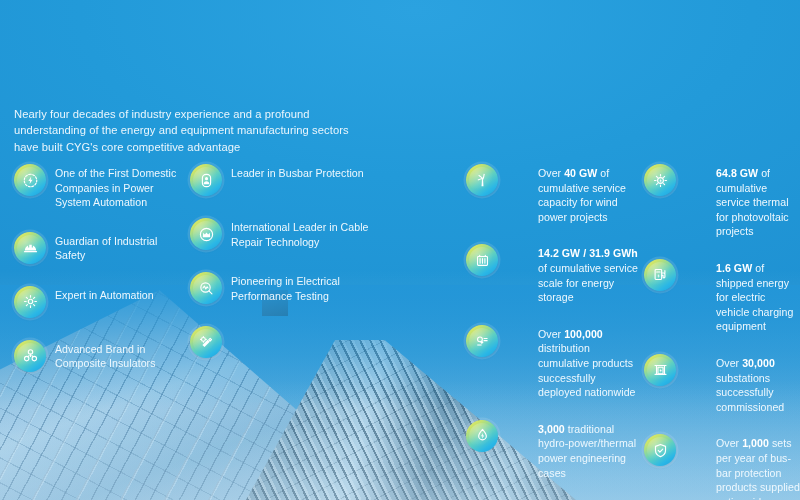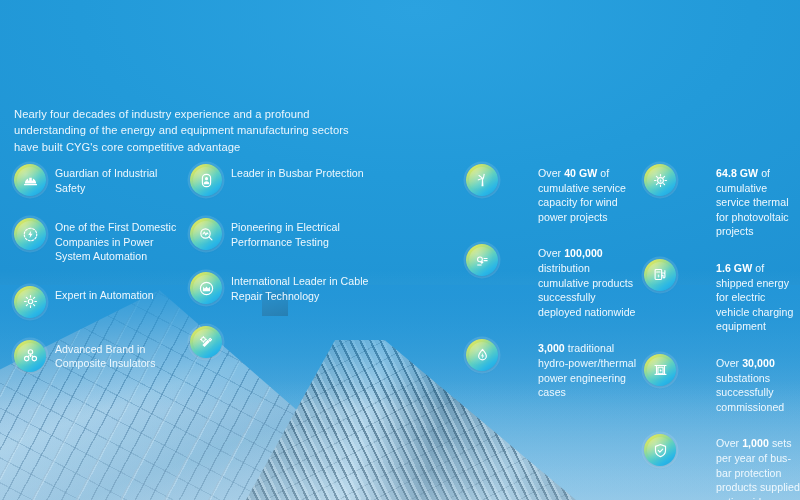--- a/index.html
+++ b/index.html
@@ -142,35 +142,35 @@
 
 <div id="content">
 
   <p id="intro">Nearly four decades of industry experience and a profound understanding of the energy and equipment manufacturing sectors have built CYG's core competitive advantage</p>
 
   <div class="col" id="col-1">
 
     <div class="item">
       <span class="badge">
         <svg viewBox="0 0 24 24">
+            <path d="M12 3.2a8.8 8.8 0 1 0 0 17.6 8.8 8.8 0 0 0 0-17.6z" stroke-dasharray="2.6 2.2"></path>
+            <path class="fillw" d="M12.9 6.6 8.9 12.6h2.5l-.6 4.4 4.1-6.1h-2.6z"></path>
+          </svg>
+      </span>
+      <span class="txt">One of the First Domestic Companies in Power System Automation</span>
+    </div>
+
+    <div class="item">
+      <span class="badge">
+        <svg viewBox="0 0 24 24">
             <path class="fillw" d="M4 16.4c0-4 2.4-6.7 4.6-7.4v3.1h1.6V8.2h3.6v3.9h1.6V9c2.2.7 4.6 3.4 4.6 7.4z"></path>
             <rect class="fillw" x="2.7" y="16.9" width="18.6" height="1.9" rx=".9"></rect>
           </svg>
       </span>
       <span class="txt">Guardian of Industrial Safety</span>
-    </div>
-
-    <div class="item">
-      <span class="badge">
-        <svg viewBox="0 0 24 24">
-            <path d="M12 3.2a8.8 8.8 0 1 0 0 17.6 8.8 8.8 0 0 0 0-17.6z" stroke-dasharray="2.6 2.2"></path>
-            <path class="fillw" d="M12.9 6.6 8.9 12.6h2.5l-.6 4.4 4.1-6.1h-2.6z"></path>
-          </svg>
-      </span>
-      <span class="txt">One of the First Domestic Companies in Power System Automation</span>
     </div>
 
     <div class="item">
       <span class="badge">
         <svg viewBox="0 0 24 24">
             <circle cx="12" cy="12" r="3.1"></circle>
             <path d="M12 3.6v2.3M12 18.1v2.3M3.6 12h2.3M18.1 12h2.3M6.1 6.1l1.6 1.6M16.3 16.3l1.6 1.6M17.9 6.1l-1.6 1.6M7.7 16.3l-1.6 1.6"></path>
           </svg>
       </span>
       <span class="txt">Expert in Automation</span>
@@ -198,36 +198,36 @@
             <circle class="fillw" cx="12" cy="9.4" r="2.2"></circle>
             <path class="fillw" d="M7.9 17.4c0-2.6 1.8-4.2 4.1-4.2s4.1 1.6 4.1 4.2z"></path>
           </svg>
       </span>
       <span class="txt">Leader in Busbar Protection</span>
     </div>
 
     <div class="item">
       <span class="badge">
         <svg viewBox="0 0 24 24">
+            <circle cx="12" cy="12" r="8.6"></circle>
+            <path class="fillw" d="M7.4 9.6 9.7 12l2.3-3 2.3 3 2.3-2.4.7 6.2H6.7z"></path>
+          </svg>
+      </span>
+      <span class="txt">International Leader in Cable Repair Technology</span>
+    </div>
+
+    <div class="item">
+      <span class="badge">
+        <svg viewBox="0 0 24 24">
             <circle cx="10.6" cy="10.6" r="6.6"></circle>
             <path d="m15.4 15.4 4.3 4.3"></path>
             <path d="M7 11.3 9 8.6l2 4 1.9-3 1.3 1.7"></path>
           </svg>
       </span>
       <span class="txt">Pioneering in Electrical Performance Testing</span>
-    </div>
-
-    <div class="item">
-      <span class="badge">
-        <svg viewBox="0 0 24 24">
-            <circle cx="12" cy="12" r="8.6"></circle>
-            <path class="fillw" d="M7.4 9.6 9.7 12l2.3-3 2.3 3 2.3-2.4.7 6.2H6.7z"></path>
-          </svg>
-      </span>
-      <span class="txt">International Leader in Cable Repair Technology</span>
     </div>
 
     <div class="item">
       <span class="badge">
         <svg viewBox="0 0 24 24">
             <circle cx="7.6" cy="7.6" r="2.7"></circle>
             <path d="M7.6 3.5v.9M7.6 10.8v.9M3.5 7.6h.9M10.8 7.6h.9"></path>
             <path class="fillw" d="m13.6 8.1 3 3-7.4 7.4-3-3z"></path>
             <path d="m17.2 6.1 1.9 1.9-2 2-1.9-1.9z"></path>
           </svg>
@@ -241,20 +241,29 @@
       <span class="badge">
         <svg viewBox="0 0 24 24">
             <path class="fillw" d="M11.3 10.6h1.4l.7 9.6h-2.8z"></path>
             <path class="fillw" d="M12 9.4 6.1 5.2l.9-1.3 5.5 4.3zM12 9.4 5.6 12l-.4-1.5 6.4-2.1zM12.5 9.2l1.1-6.7 1.6.3-1.3 6.8z"></path>
             <circle class="fillw" cx="12" cy="9.9" r="1.3"></circle>
           </svg>
       </span>
       <span class="txt"><span>Over </span><b>40 GW</b><span> of cumulative service capacity for wind power projects</span></span>
     </div>
 
+    <div class="item">
+      <span class="badge">
+        <svg viewBox="0 0 24 24">
+            <rect x="5" y="6.4" width="14" height="12.4" rx="1.1"></rect>
+            <path d="M8 6.4V4.6M16 6.4V4.6M8.6 9.4v6.4M12 9.4v6.4M15.4 9.4v6.4"></path>
+          </svg>
+      </span>
+      <span class="txt"><span></span><b>14.2 GW / 31.9 GWh</b><span> of cumulative service scale for energy storage</span></span>
+    </div>
 
     <div class="item">
       <span class="badge">
         <svg viewBox="0 0 24 24">
             <circle cx="8.4" cy="10.4" r="3.4"></circle>
             <path class="fillw" d="m11.2 12.3 2.3 2.3-2.4 2.4-2.3-2.3z"></path>
             <path d="M14.2 9.2h4.3M14.2 12.2h4.3"></path>
             <path class="fillw" d="M4.6 17.6h6.1v1.5H4.6z"></path>
           </svg>
       </span>

